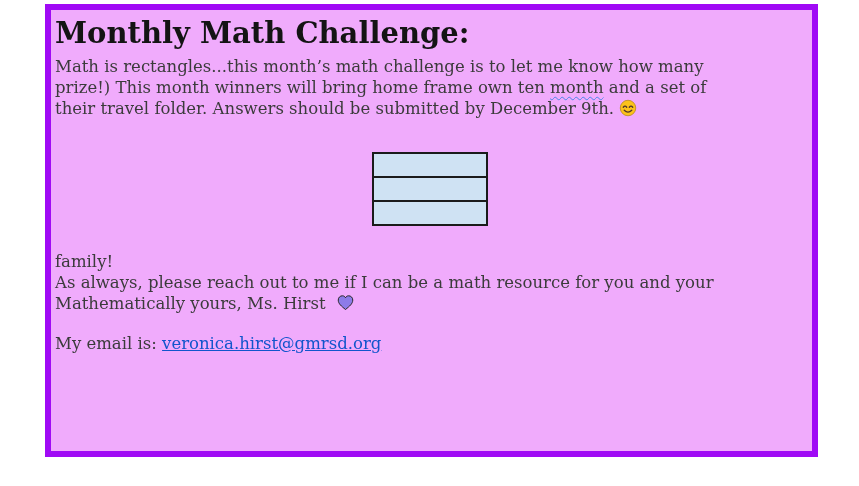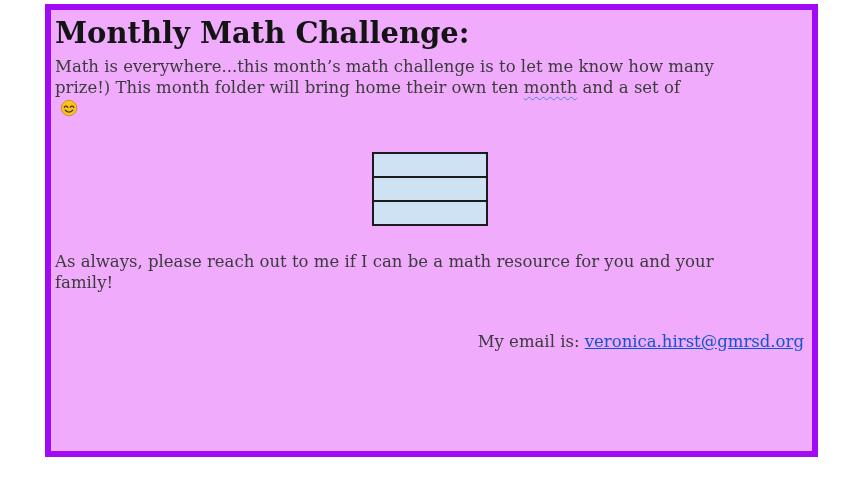--- a/index.html
+++ b/index.html
@@ -63,22 +63,21 @@
     height: 22px;
     background: var(--diagram-fill, #cfe2f3);
   }
   .rect-row + .rect-row {
     border-top: 2px solid var(--diagram-border, #1b1b1b);
   }
   .closing {
     margin-top: 25px;
   }
   .email-para {
-    margin-top: 38px;
-    text-align: right;
+    margin-top: 19px;
   }
   .email-link {
     color: var(--link-blue, #1155cc);
     text-decoration: underline;
     cursor: pointer;
   }
   .emoji {
     display: inline-block;
     vertical-align: -3px;
     margin-left: 5px;
@@ -92,41 +91,44 @@
 </style>
 </head>
 <body>
 
 <div class="canvas">
   <div class="doc-frame">
 
     <h1 class="doc-title">Monthly Math Challenge:</h1>
 
     <div class="para">
-      <div class="line">Math is everywhere...this month’s math challenge is to let me know how many</div>
-      <div class="line"><span>prize!) This month folder will bring home their own ten </span><span class="squiggle">month</span><span> and a set of</span></div>
-      <div class="line"><svg class="emoji" width="18" height="18" viewBox="0 0 36 36" aria-hidden="true">
+      <div class="line">Math is rectangles...this month’s math challenge is to let me know how many</div>
+      <div class="line"><span>prize!) This month winners will bring home frame own ten </span><span class="squiggle">month</span><span> and a set of</span></div>
+      <div class="line"><span>their travel folder. Answers should be submitted by December 9th.</span><svg class="emoji" width="18" height="18" viewBox="0 0 36 36" aria-hidden="true">
             <circle class="smiley-bg" cx="18" cy="18" r="15.5"></circle>
             <path class="smiley-line" d="M8.5 16.5 q3.5 -4.5 7 0"></path>
             <path class="smiley-line" d="M20.5 16.5 q3.5 -4.5 7 0"></path>
             <path class="smiley-line" d="M10.5 22.5 q7.5 7.5 15 0"></path>
           </svg></div>
     </div>
 
     <div class="figure-wrap">
       <div class="rect-stack">
           <div class="rect-row"></div>
           <div class="rect-row"></div>
           <div class="rect-row"></div>
         </div>
     </div>
 
     <div class="para closing">
+      <div class="line">family!</div>
       <div class="line">As always, please reach out to me if I can be a math resource for you and your</div>
-      <div class="line">family!</div>
+      <div class="line"><span>Mathematically yours, Ms. Hirst</span><svg class="emoji heart-emoji" width="19" height="18" viewBox="0 0 36 36" aria-hidden="true">
+            <path class="heart-shape" d="M18 31 C 10 24.5, 3.5 19.5, 3.5 12.2 C 3.5 6.8, 7.4 3.6, 11.8 3.6 C 14.8 3.6, 17.1 5.3, 18 7.6 C 18.9 5.3, 21.2 3.6, 24.2 3.6 C 28.6 3.6, 32.5 6.8, 32.5 12.2 C 32.5 19.5, 26 24.5, 18 31 Z"></path>
+          </svg></div>
     </div>
 
     <div class="para email-para">
       <div class="line"><span>My email is: </span><a class="email-link">veronica.hirst@gmrsd.org</a></div>
     </div>
 
   </div>
 </div>
 
 </body></html>

